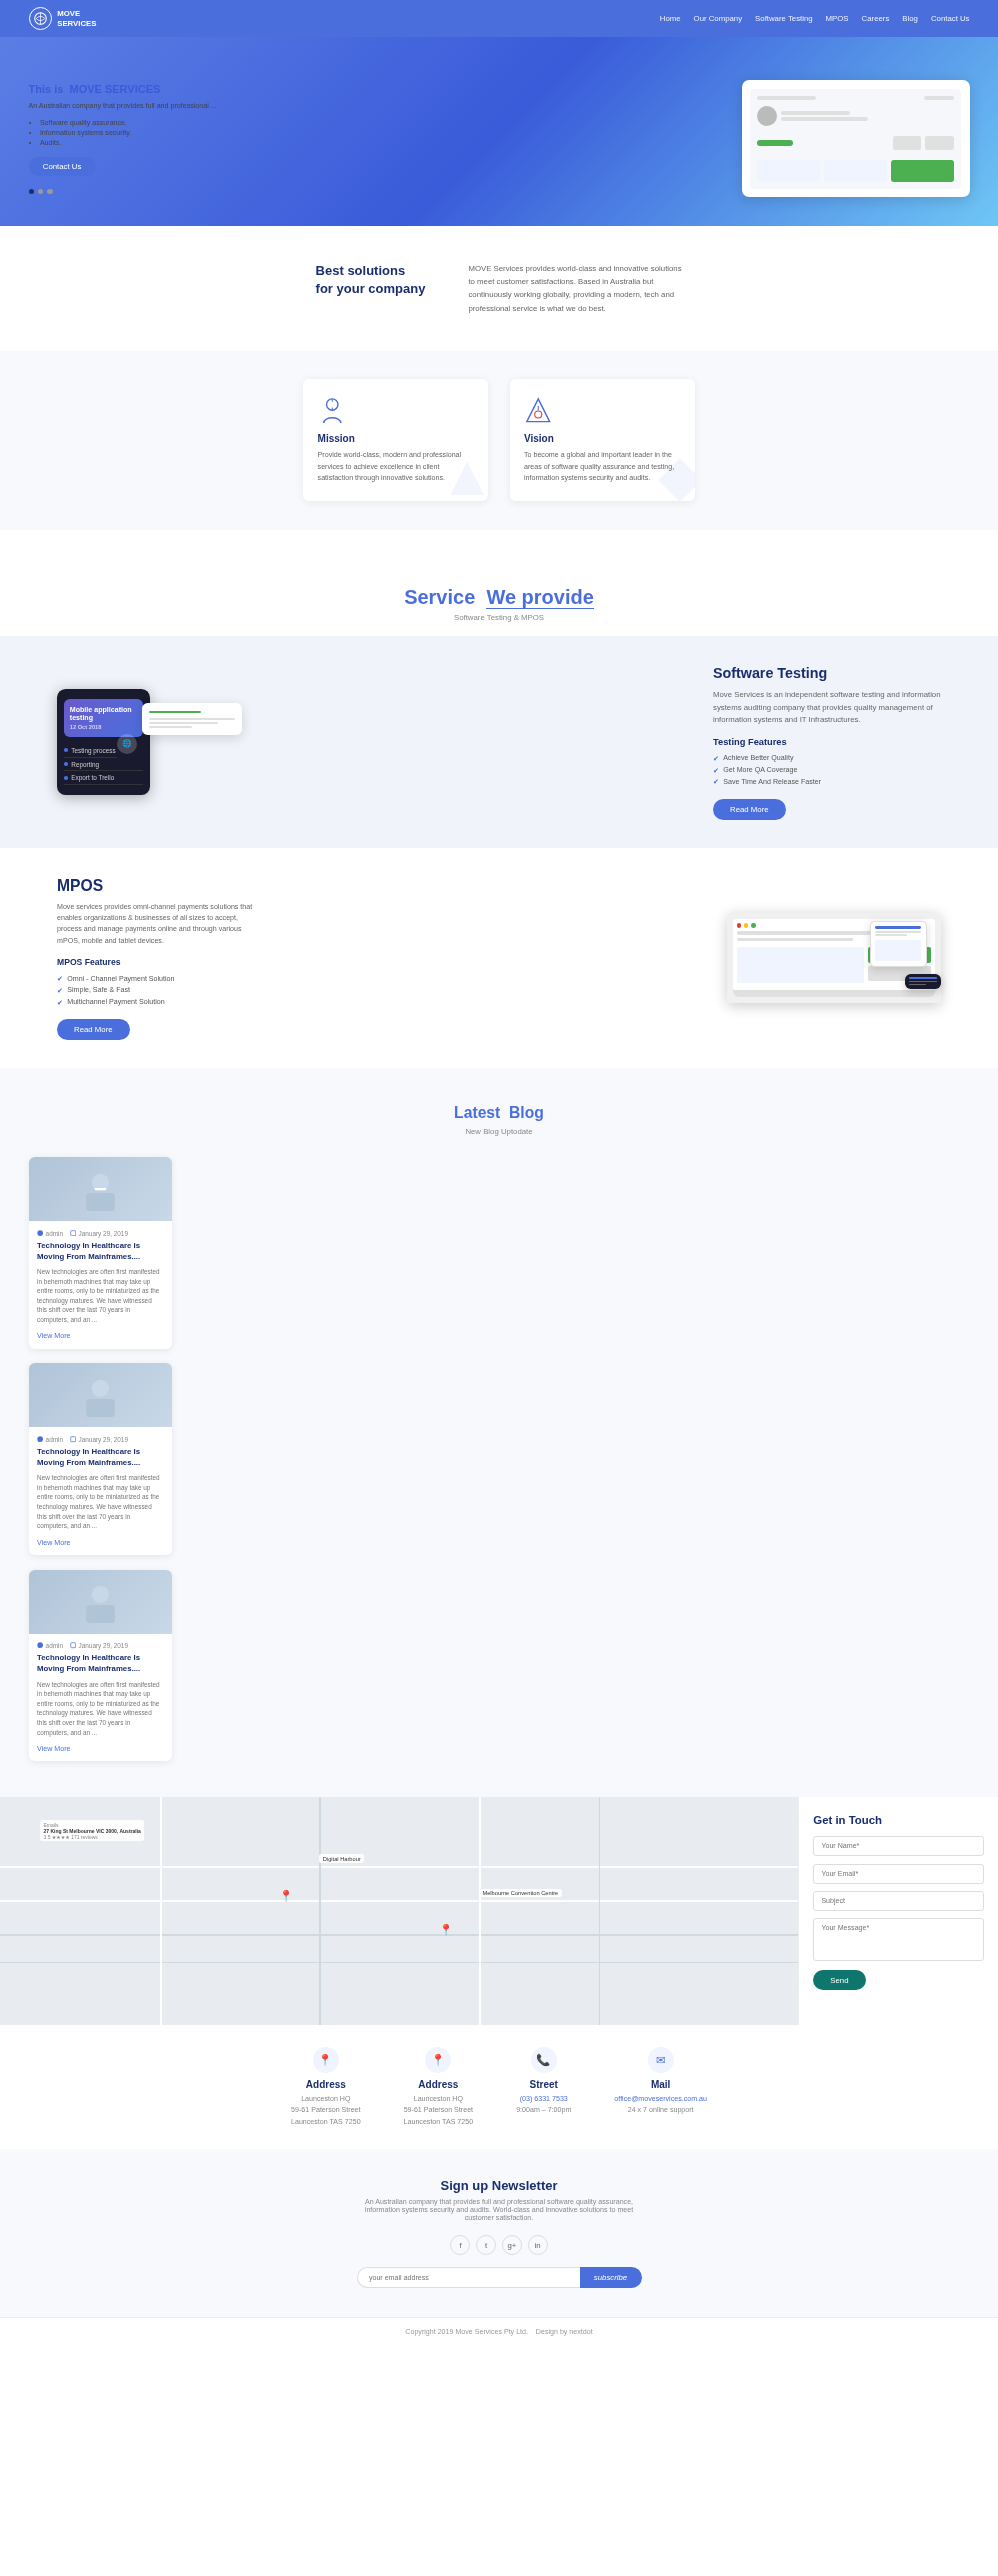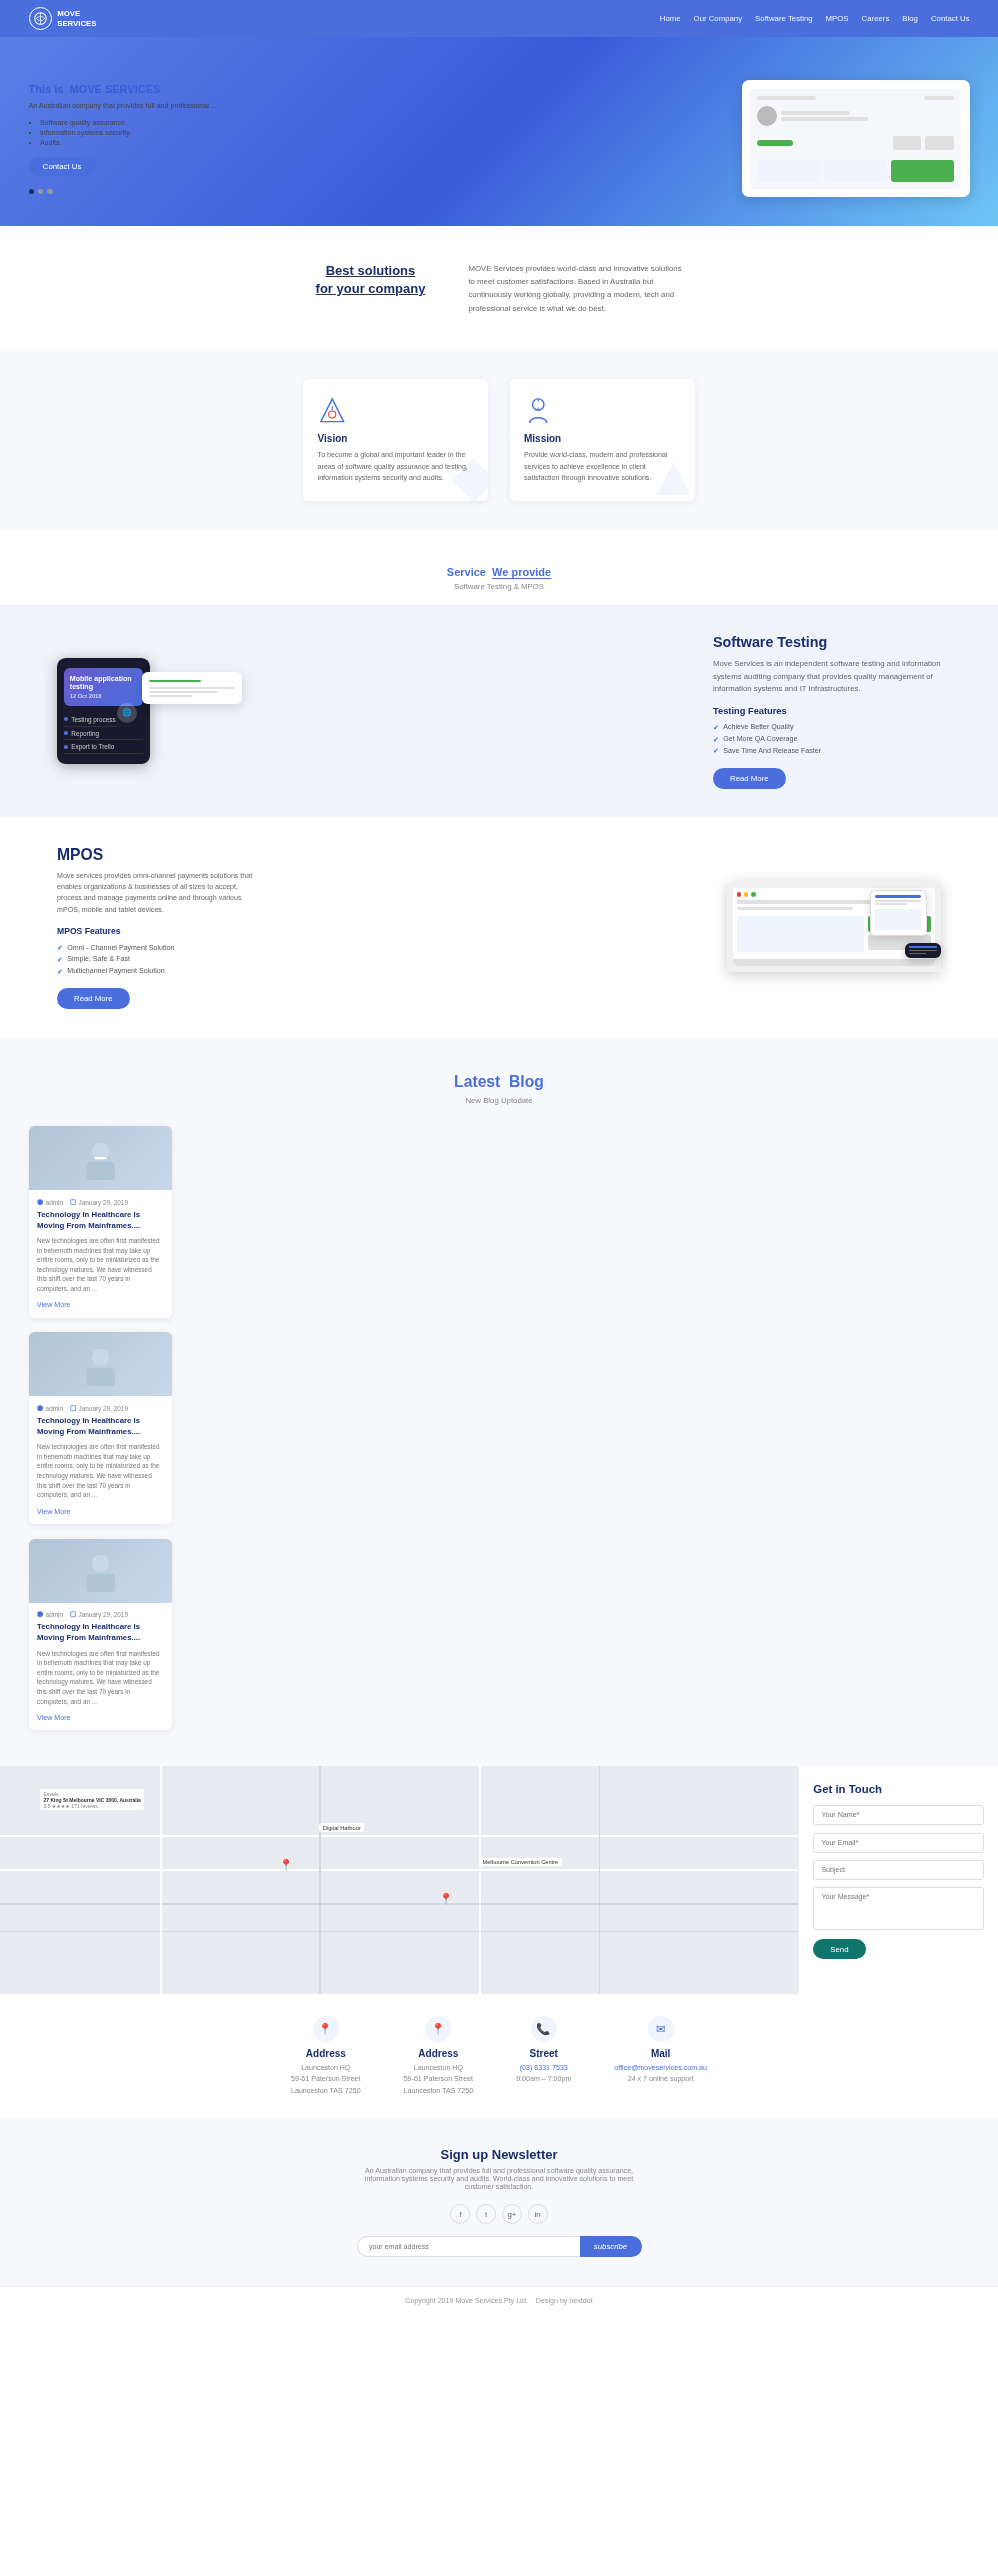--- a/index.html
+++ b/index.html
@@ -156,23 +156,22 @@
     
     .about-section {
       background: #fff;
       padding: 36px 28.5px;
       display: flex;
       align-items: flex-start;
       justify-content: center;
       gap: 43px;
     }
     .about-left {
-      text-align: center;
+      text-align: left;
       max-width: 143px;
-      text-decoration: underline;
     }
     .about-left h2 {
       font-size: 13px;
       font-weight: bold;
       color: #1a2e6e;
       line-height: 1.4;
     }
     .about-right {
       max-width: 214px;
       font-size: 7.8px;
@@ -221,23 +220,24 @@
       color: #4a6fdc;
     }
 
     
     .service-header {
       text-align: center;
       padding: 36px 14.3px 14.3px;
       background: #fff;
     }
     .service-header h2 {
-      font-size: 11px;
-      font-weight: bold;
-      color: #1a2e6e;
+      font-size: 20px;
+      font-weight: bold;
+      color: #1a2e6e;
+      margin-top: 20px;
     }
     .service-header h2 span {
       color: #4a6fdc;
     }
     .service-header p {
       font-size: 7.8px;
       color: #888;
       margin-top: 4.3px;
     }
     .underline-blue {
@@ -781,41 +781,41 @@
   </div>
   <div class="about-right">
     <p>MOVE Services provides world-class and innovative solutions to meet customer satisfactions. Based in Australia but continuously working globally, providing a modern, tech and professional service is what we do best.</p>
   </div>
 </section>
 
 <section class="mv-section">
   <div class="mv-card">
     <div class="mv-icon">
       <svg width="28.5" height="28.5" viewBox="0 0 40 40">
-        <polygon points="20,4 36,36 4,36" fill="none" stroke="#4a6fdc" stroke-width="2"></polygon>
-        <circle cx="20" cy="26" r="5" fill="none" stroke="#e53935" stroke-width="1.5"></circle>
-        <line x1="20" y1="14" x2="20" y2="20" stroke="#4a6fdc" stroke-width="1.5"></line>
-      </svg>
-    </div>
-    <h3>Vision</h3>
-    <p>To become a global and important leader in the areas of software quality assurance and testing, information systems security and audits.</p>
-    <span class="mv-bg-icon">◆</span>
-  </div>
-  <div class="mv-card">
-    <div class="mv-icon">
-      <svg width="28.5" height="28.5" viewBox="0 0 40 40">
         <circle cx="20" cy="12" r="8" fill="none" stroke="#4a6fdc" stroke-width="2"></circle>
         <path d="M8 38 C8 28 32 28 32 38" fill="none" stroke="#4a6fdc" stroke-width="2"></path>
         <line x1="20" y1="4" x2="20" y2="8" stroke="#4a6fdc" stroke-width="1.5"></line>
         <line x1="20" y1="16" x2="20" y2="20" stroke="#4a6fdc" stroke-width="1.5"></line>
       </svg>
     </div>
     <h3>Mission</h3>
     <p>Provide world-class, modern and professional services to achieve excellence in client satisfaction through innovative solutions.</p>
     <span class="mv-bg-icon">▲</span>
+  </div>
+  <div class="mv-card">
+    <div class="mv-icon">
+      <svg width="28.5" height="28.5" viewBox="0 0 40 40">
+        <polygon points="20,4 36,36 4,36" fill="none" stroke="#4a6fdc" stroke-width="2"></polygon>
+        <circle cx="20" cy="26" r="5" fill="none" stroke="#e53935" stroke-width="1.5"></circle>
+        <line x1="20" y1="14" x2="20" y2="20" stroke="#4a6fdc" stroke-width="1.5"></line>
+      </svg>
+    </div>
+    <h3>Vision</h3>
+    <p>To become a global and important leader in the areas of software quality assurance and testing, information systems security and audits.</p>
+    <span class="mv-bg-icon">◆</span>
   </div>
 </section>
 
 <section class="service-header">
   <h2>
     <span>Service</span>
     &nbsp;<span class="underline-blue" style="color:#4a6fdc;">We provide</span>
   </h2>
   <p>Software Testing &amp; MPOS</p>
 </section>

